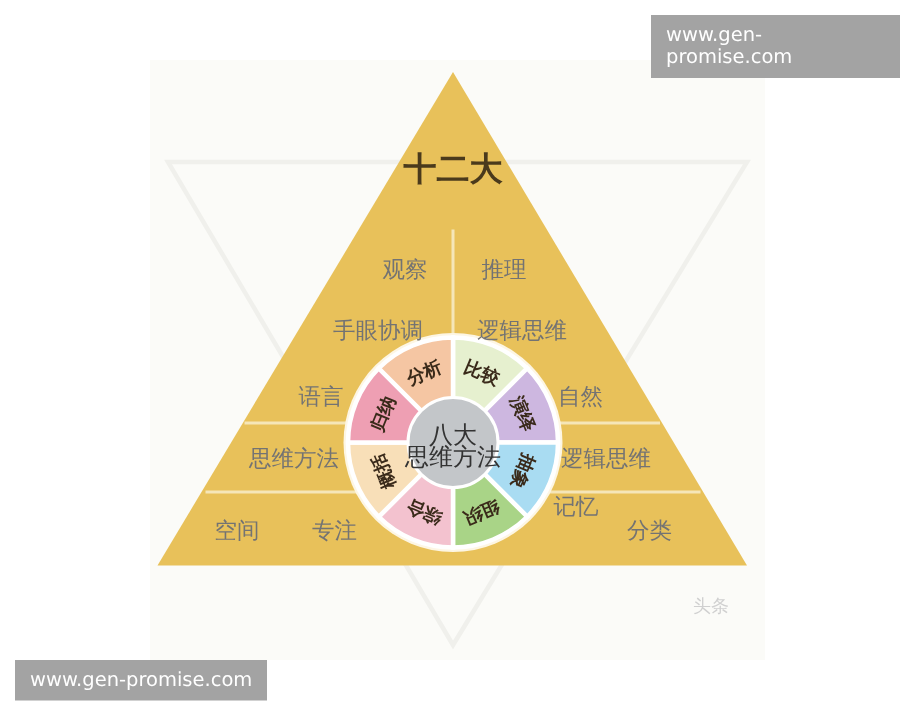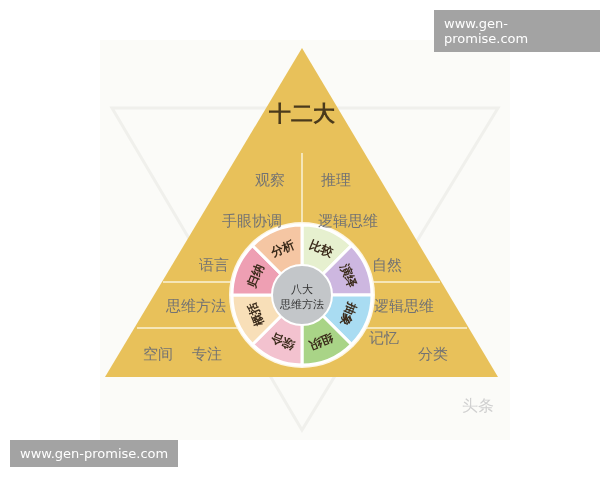--- a/index.html
+++ b/index.html
@@ -5,24 +5,24 @@
   html, body { margin:0; padding:0; }
   body { width:600px; height:480px; background:#ffffff; position:relative; overflow:hidden;
          font-family: "DejaVu Sans", sans-serif; }
   .canvas { position:absolute; left:0; top:0; width:600px; height:480px; }
   .bg-panel { position:absolute; left:100px; top:40px; width:410px; height:400px; background:#fbfbf8; }
   .label { position:absolute; color:#737373; font-size:15px; white-space:nowrap; transform:translate(-50%,-50%); }
   .title { position:absolute; color:#4a3a1c; font-size:22px; font-weight:bold; text-align:center; line-height:24px;
            transform:translate(-50%,0); }
   .watermark { position:absolute; background:#a3a3a3; color:#ffffff; font-size:13px; padding:6px 10px;
                font-family:"DejaVu Sans", sans-serif; }
-  .center-text { position:absolute; color:#333; font-size:11px; text-align:center; line-height:15px;
+  .center-text { position:absolute; color:#333; font-size:16px; text-align:center; line-height:15px;
                  transform:translate(-50%,-50%); }
   .seg-label { position:absolute; color:#3a2a1a; font-size:12px; font-weight:bold; transform-origin:center; white-space:nowrap; }
-  .credit { position:absolute; color:#d0d0d0; font-size:16px;font-family:Liberation Serif, serif; }
+  .credit { position:absolute; color:#d0d0d0; font-size:12px;font-family:Liberation Serif, serif; }
 </style>
 </head>
 <body>
 
 <div class="canvas">
   <div class="bg-panel"></div>
 
   <svg width="600" height="480" style="position:absolute;left:0;top:0">
 
     <polygon points="112,108 498,108 302,430" fill="none" stroke="#f0f0ec" stroke-width="3"></polygon>
@@ -50,21 +50,21 @@
 
   <div class="title" style="left:302px;top:102px">
     <div>十二大</div>
   </div>
 
   <div class="label" style="left:270px;top:180px">观察</div>
   <div class="label" style="left:252px;top:221px">手眼协调</div>
   <div class="label" style="left:214px;top:265px">语言</div>
   <div class="label" style="left:196px;top:306px">思维方法</div>
   <div class="label" style="left:158px;top:354px">空间</div>
-  <div class="label" style="left:207px;top:354px">专注</div>
+  <div class="label" style="left:223px;top:354px">专注</div>
 
   <div class="label" style="left:336px;top:180px">推理</div>
   <div class="label" style="left:348px;top:221px">逻辑思维</div>
   <div class="label" style="left:387px;top:265px">自然</div>
   <div class="label" style="left:404px;top:306px">逻辑思维</div>
   <div class="label" style="left:384px;top:338px">记忆</div>
   <div class="label" style="left:433px;top:354px">分类</div>
 
   <div class="center-text" style="left:302px;top:297px">
     <div>八大</div>

